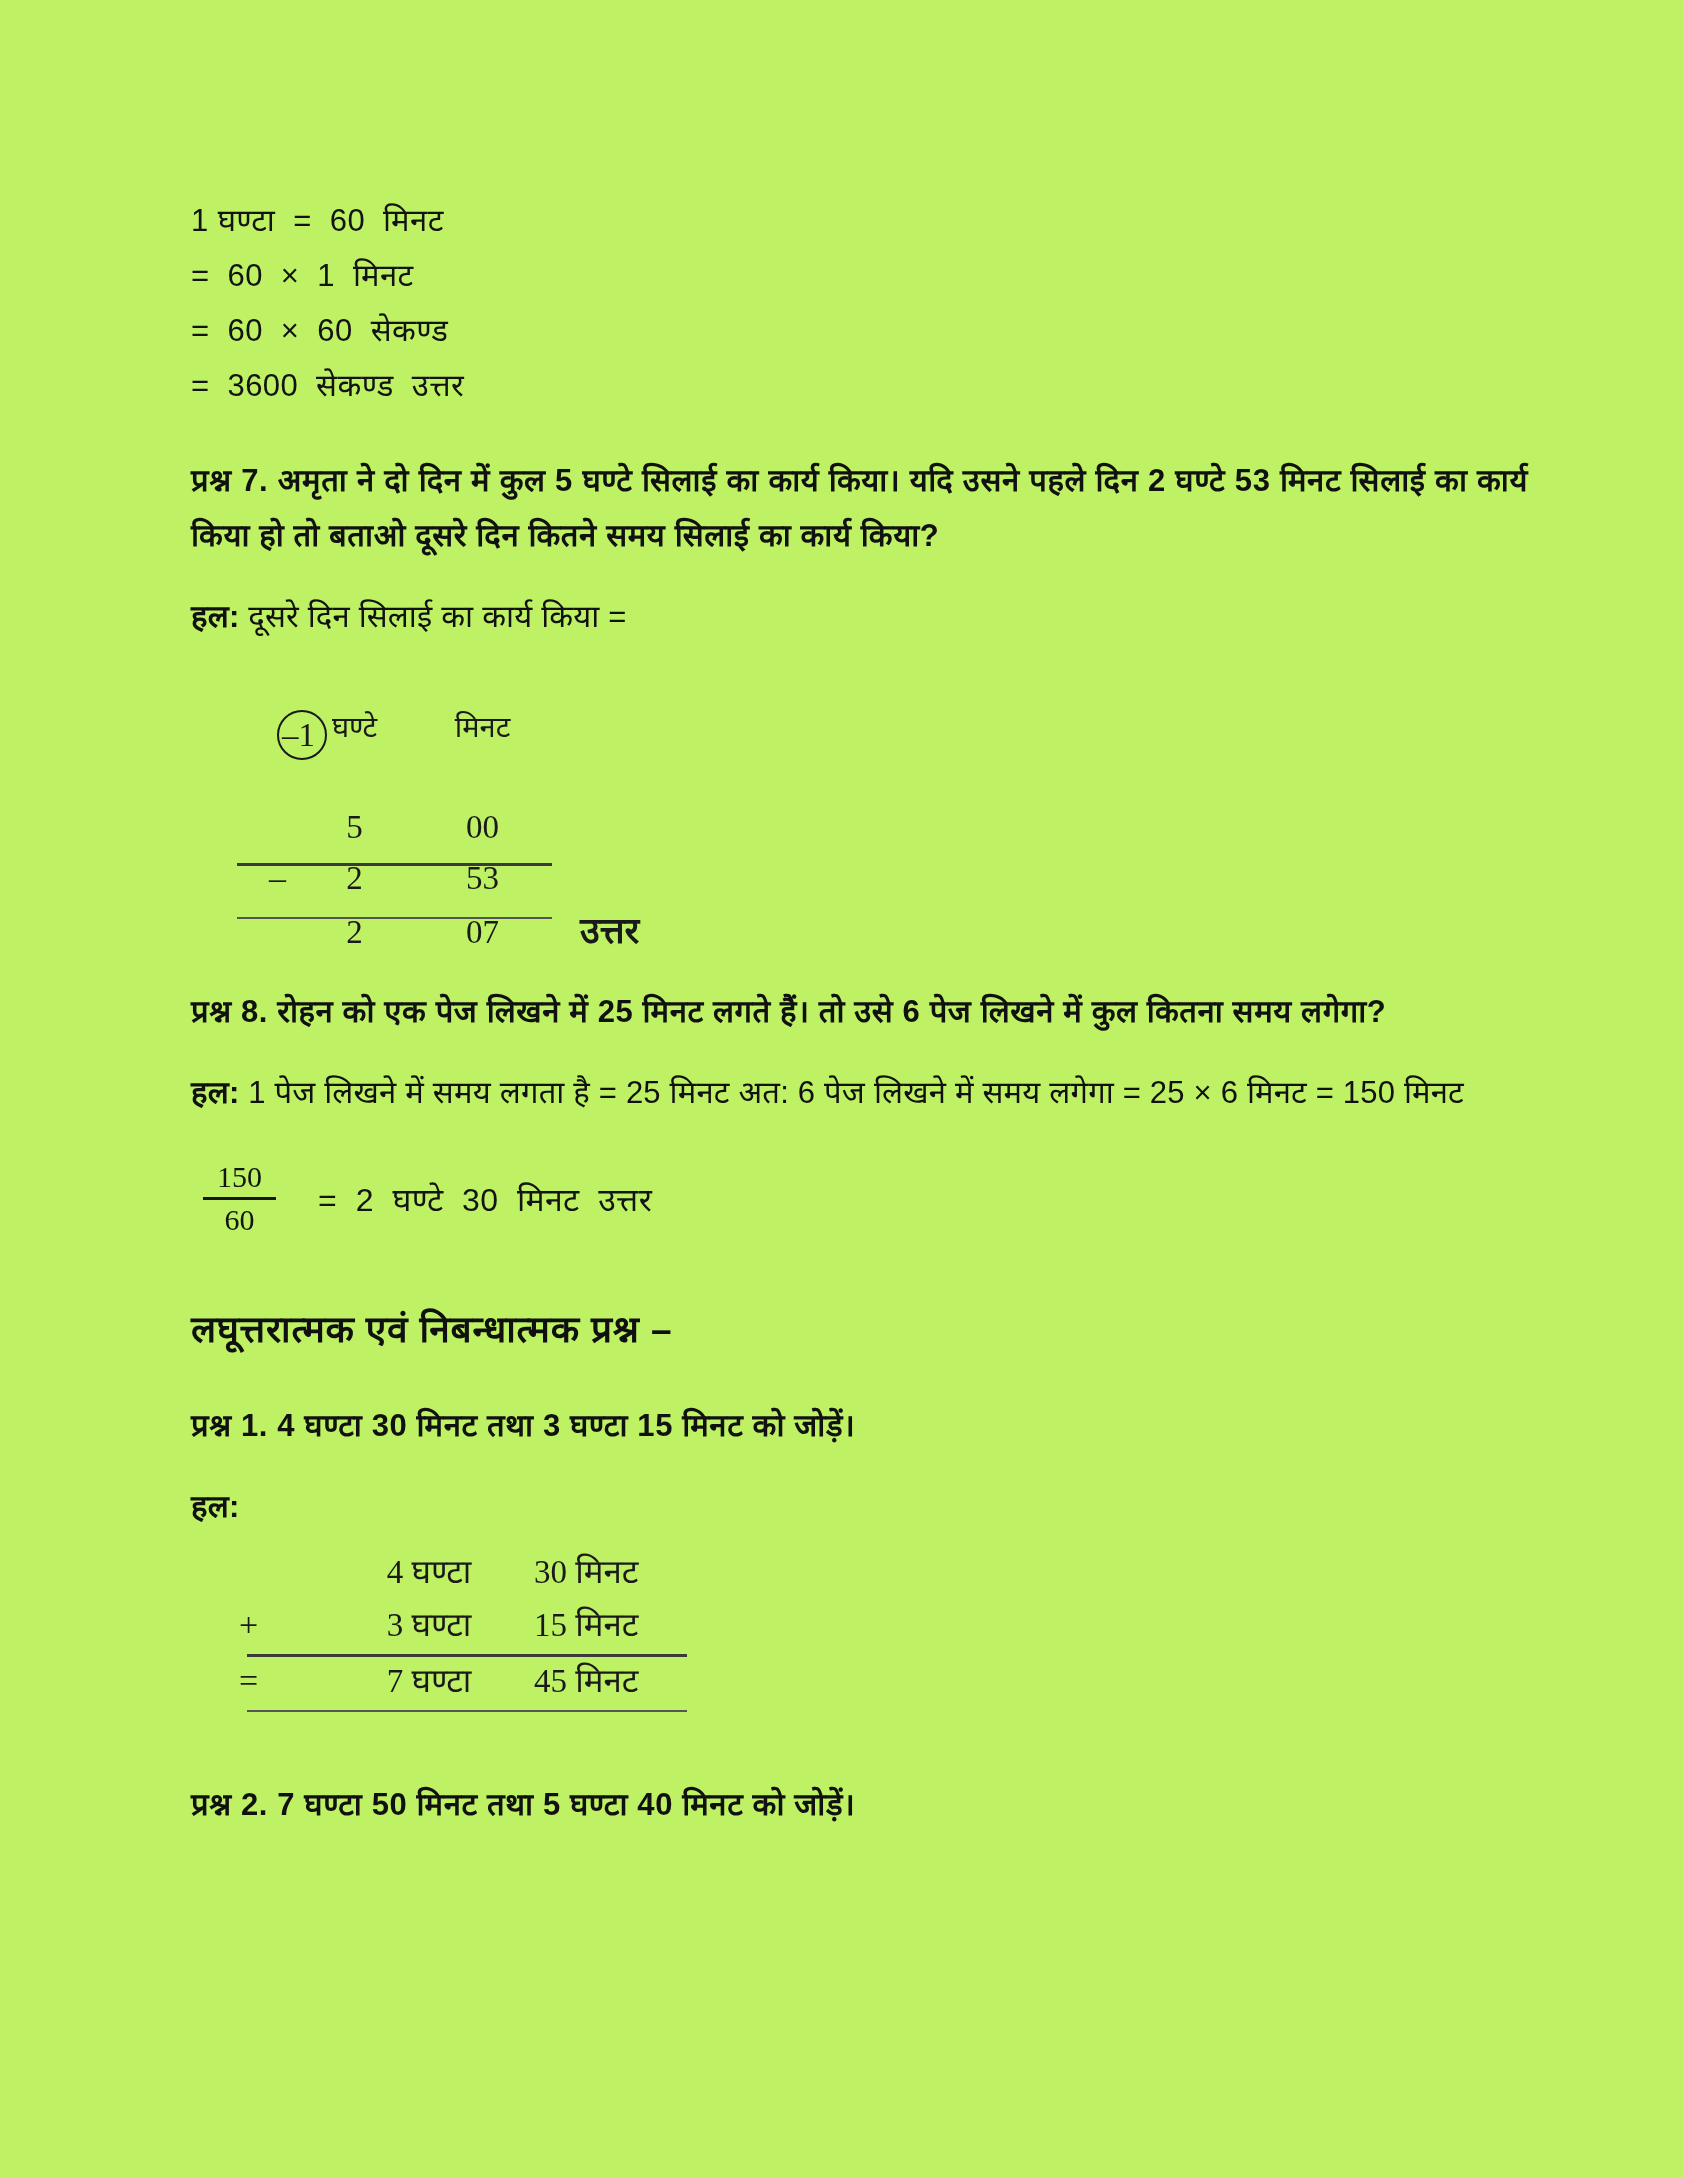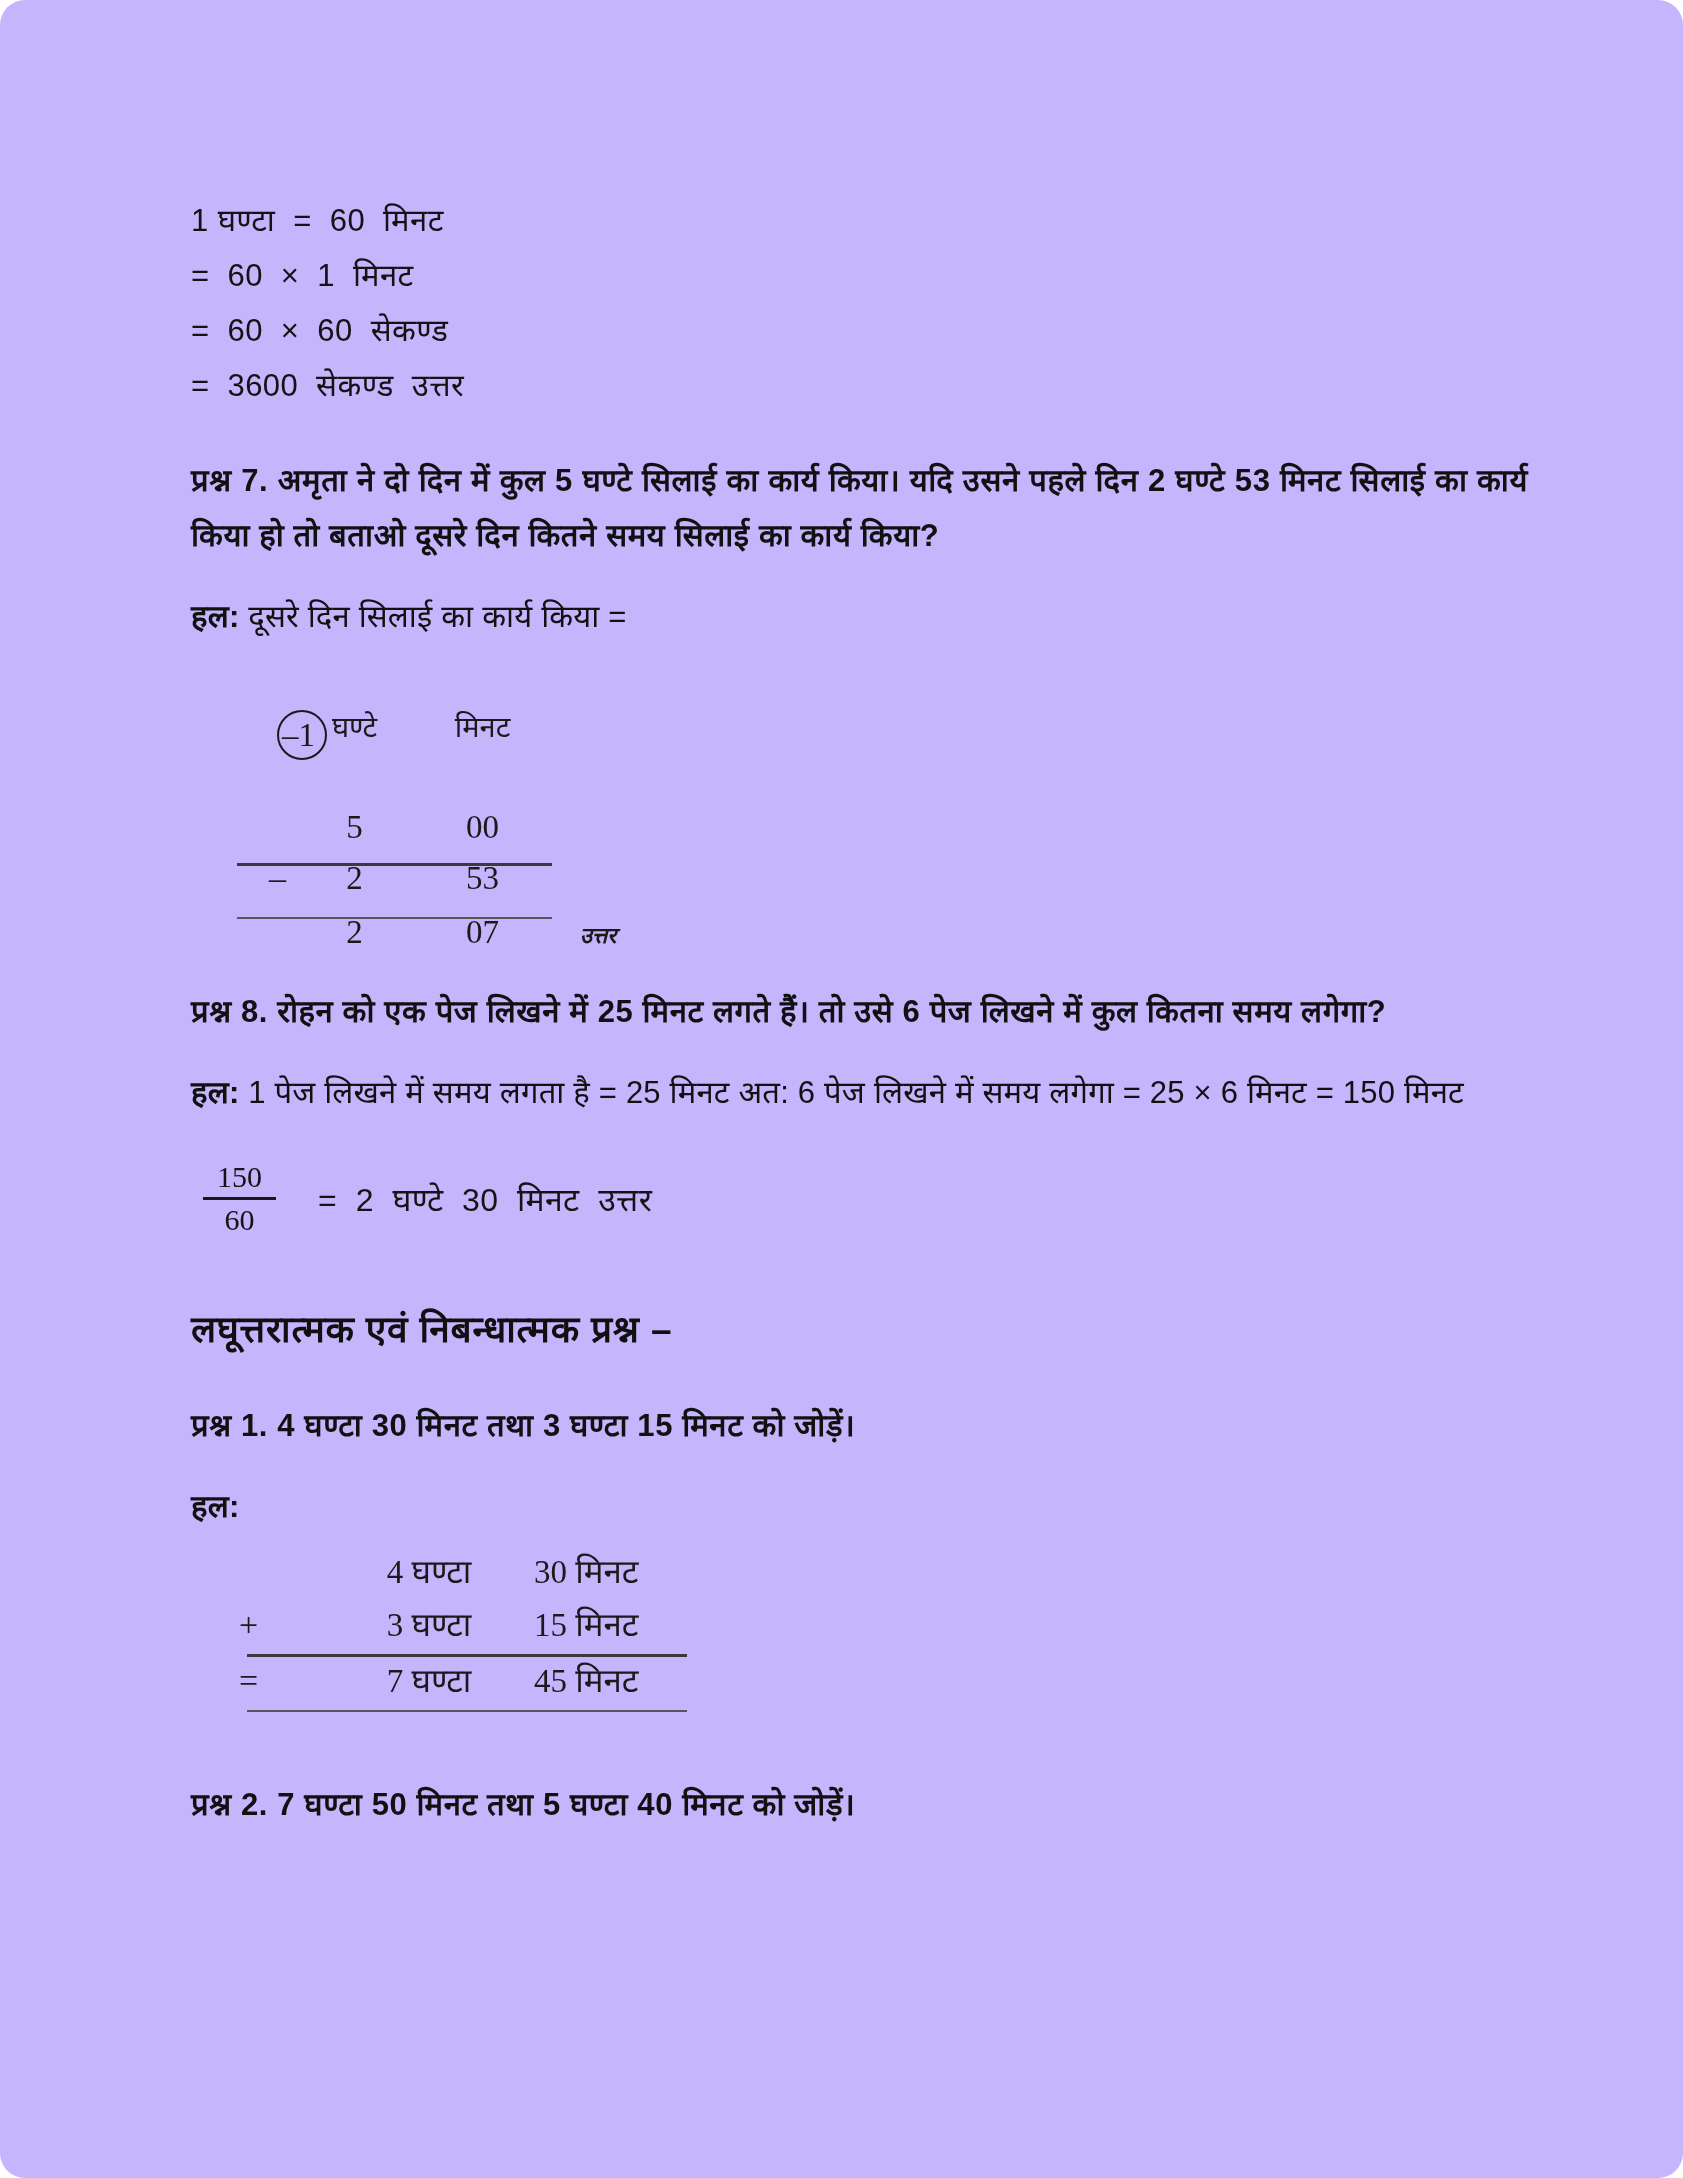--- a/index.html
+++ b/index.html
@@ -15,22 +15,21 @@
     color: #141414;
     -webkit-font-smoothing: antialiased;
   }
 
   .page {
     position: relative;
     width: 1683px;
     height: 2178px;
     box-sizing: border-box;
     padding: 193px 158px 0 191px;
-    background: #c4b5fd;
-    border-radius: 25px;
+    background: #bef264;
   }
 
   .content {
     width: 1337px;
   }
 
   
   .eqline {
     font-size: 31px;
     line-height: 55px;
@@ -98,22 +97,21 @@
     margin-top: 48px;
   }
   .calc-sub .c-mn {
     width: 139px;
     text-align: center;
   }
   .calc-sub .c-tail {
     padding-left: 28px;
     font-family: "Liberation Sans", "DejaVu Sans", sans-serif;
     font-weight: bold;
-    font-size: 22px;
-    font-style: italic;
+    font-size: 36px;
   }
   .calc-sub .hdr {
     font-family: "Liberation Sans", "DejaVu Sans", sans-serif;
     font-size: 29px;
     height: 50px;
   }
   .calc-sub .borrow-row {
     height: 53px;
   }
   .borrow-mark {

